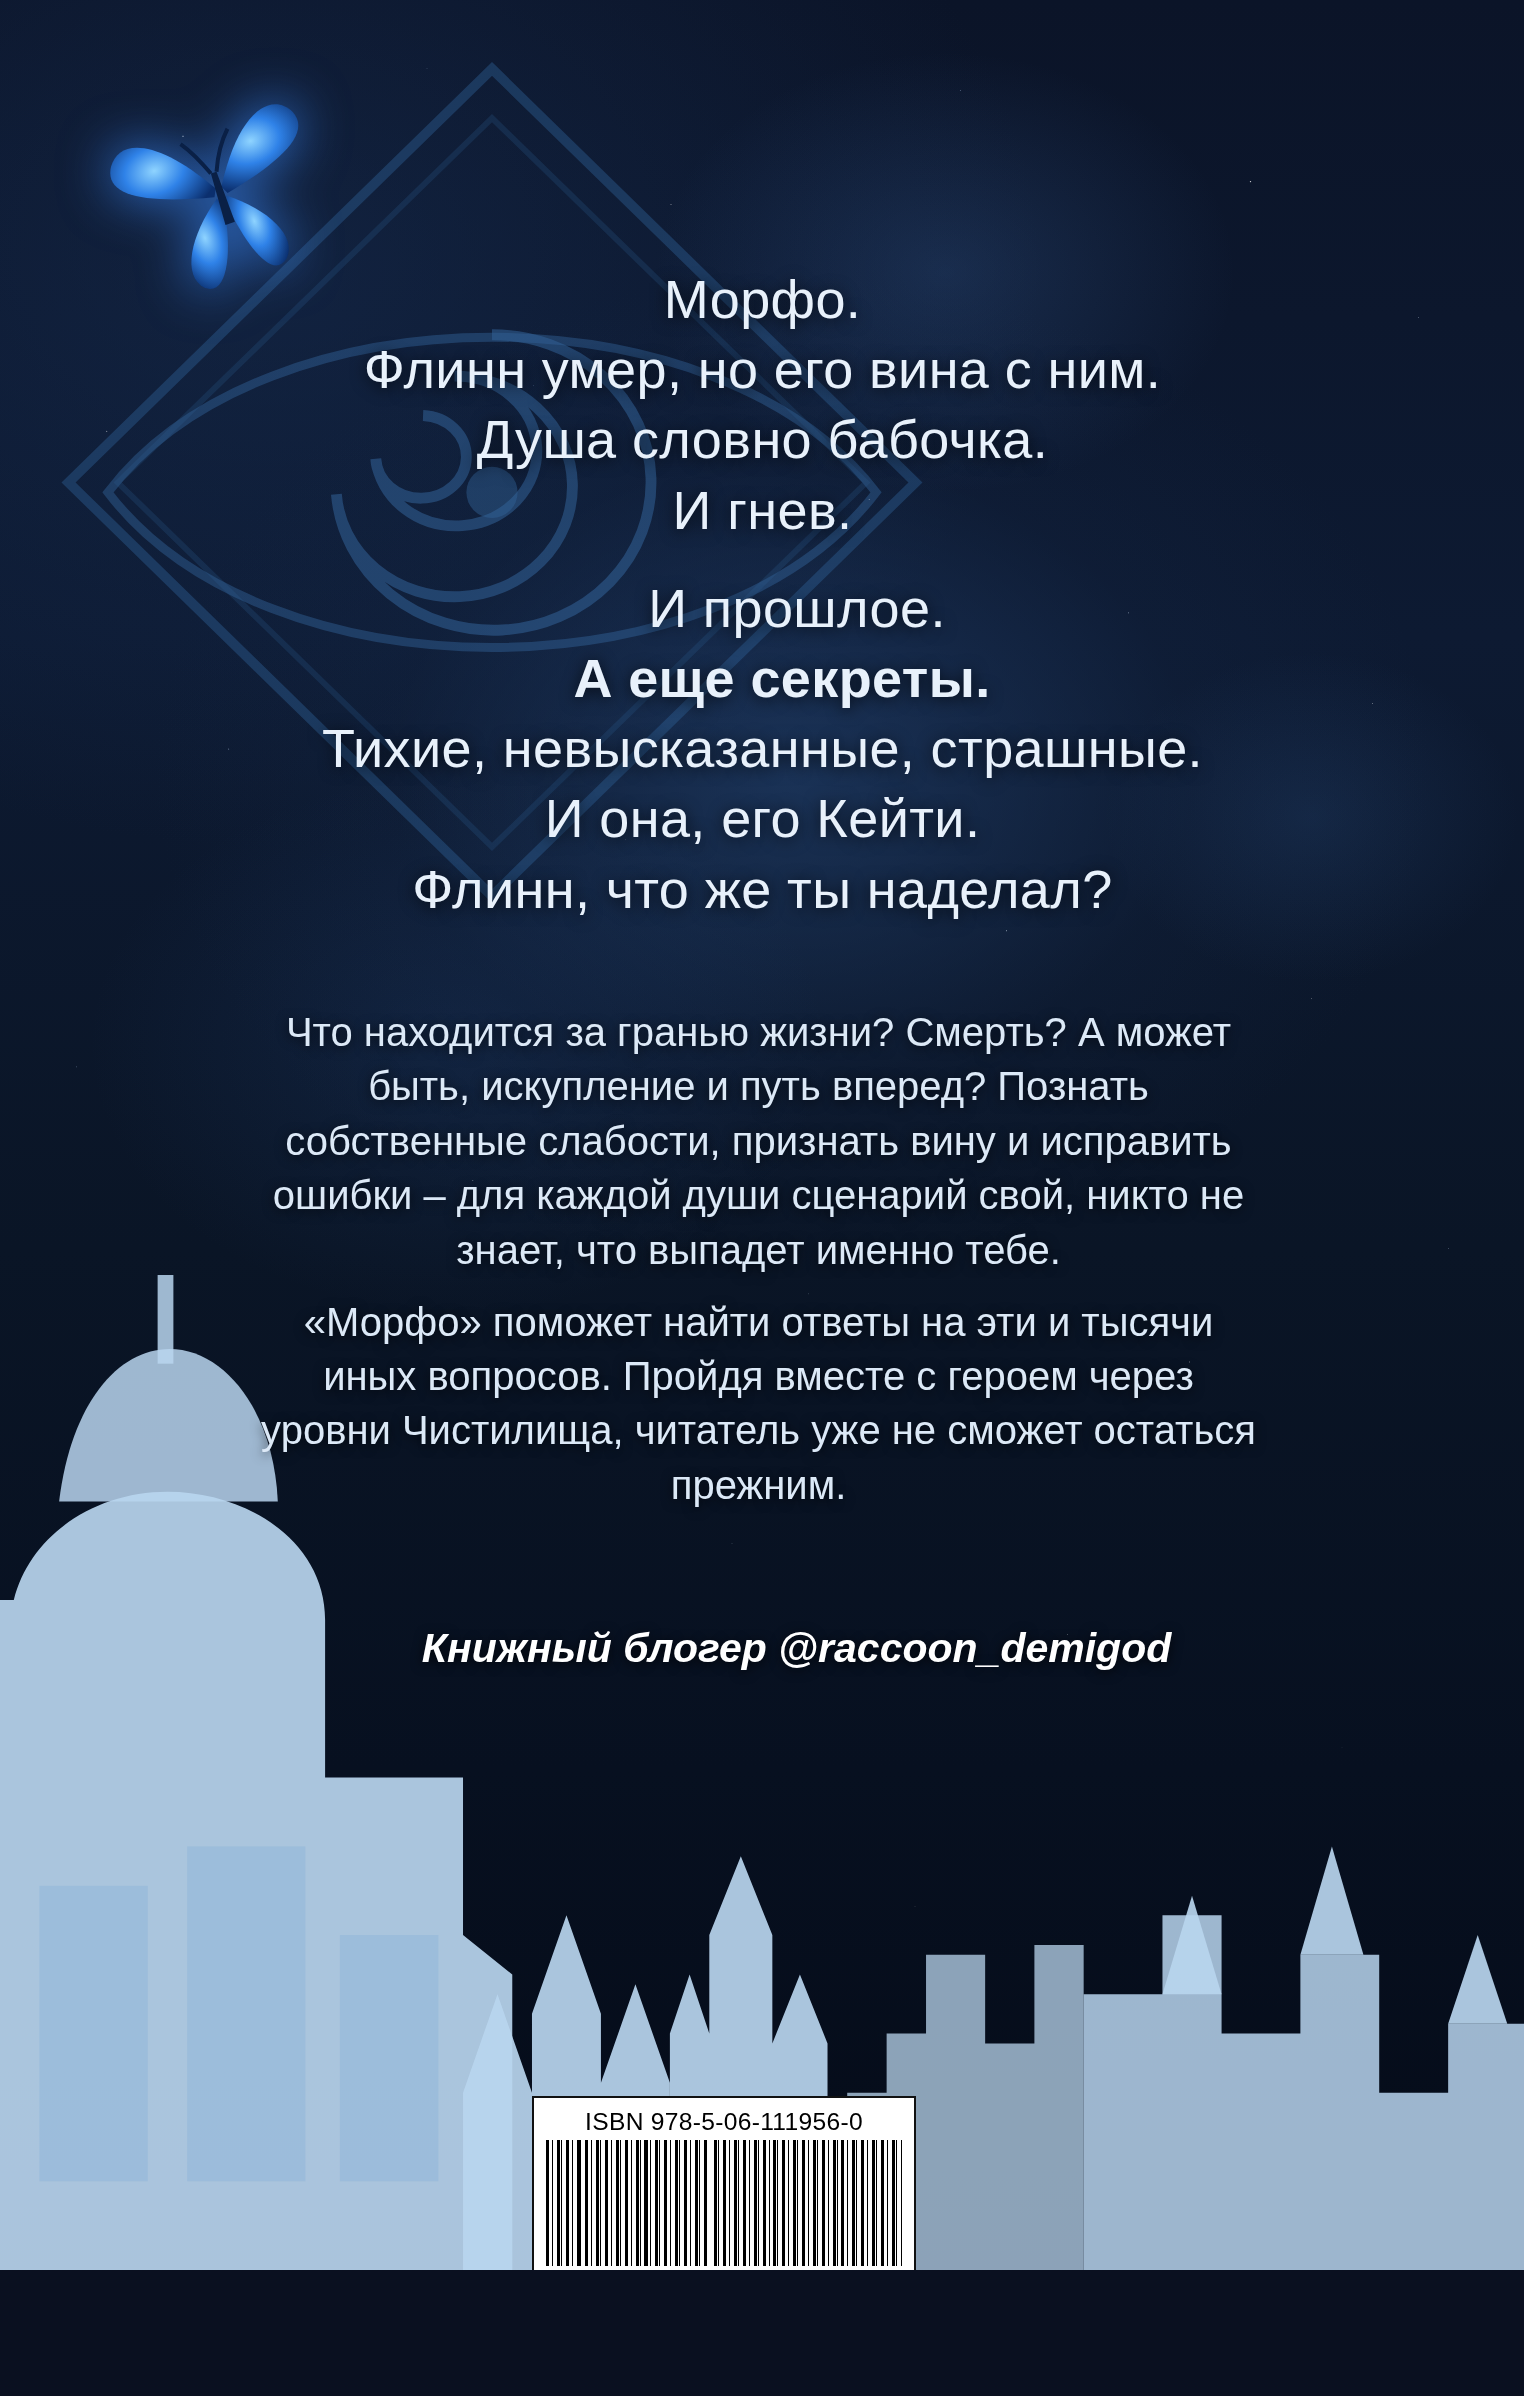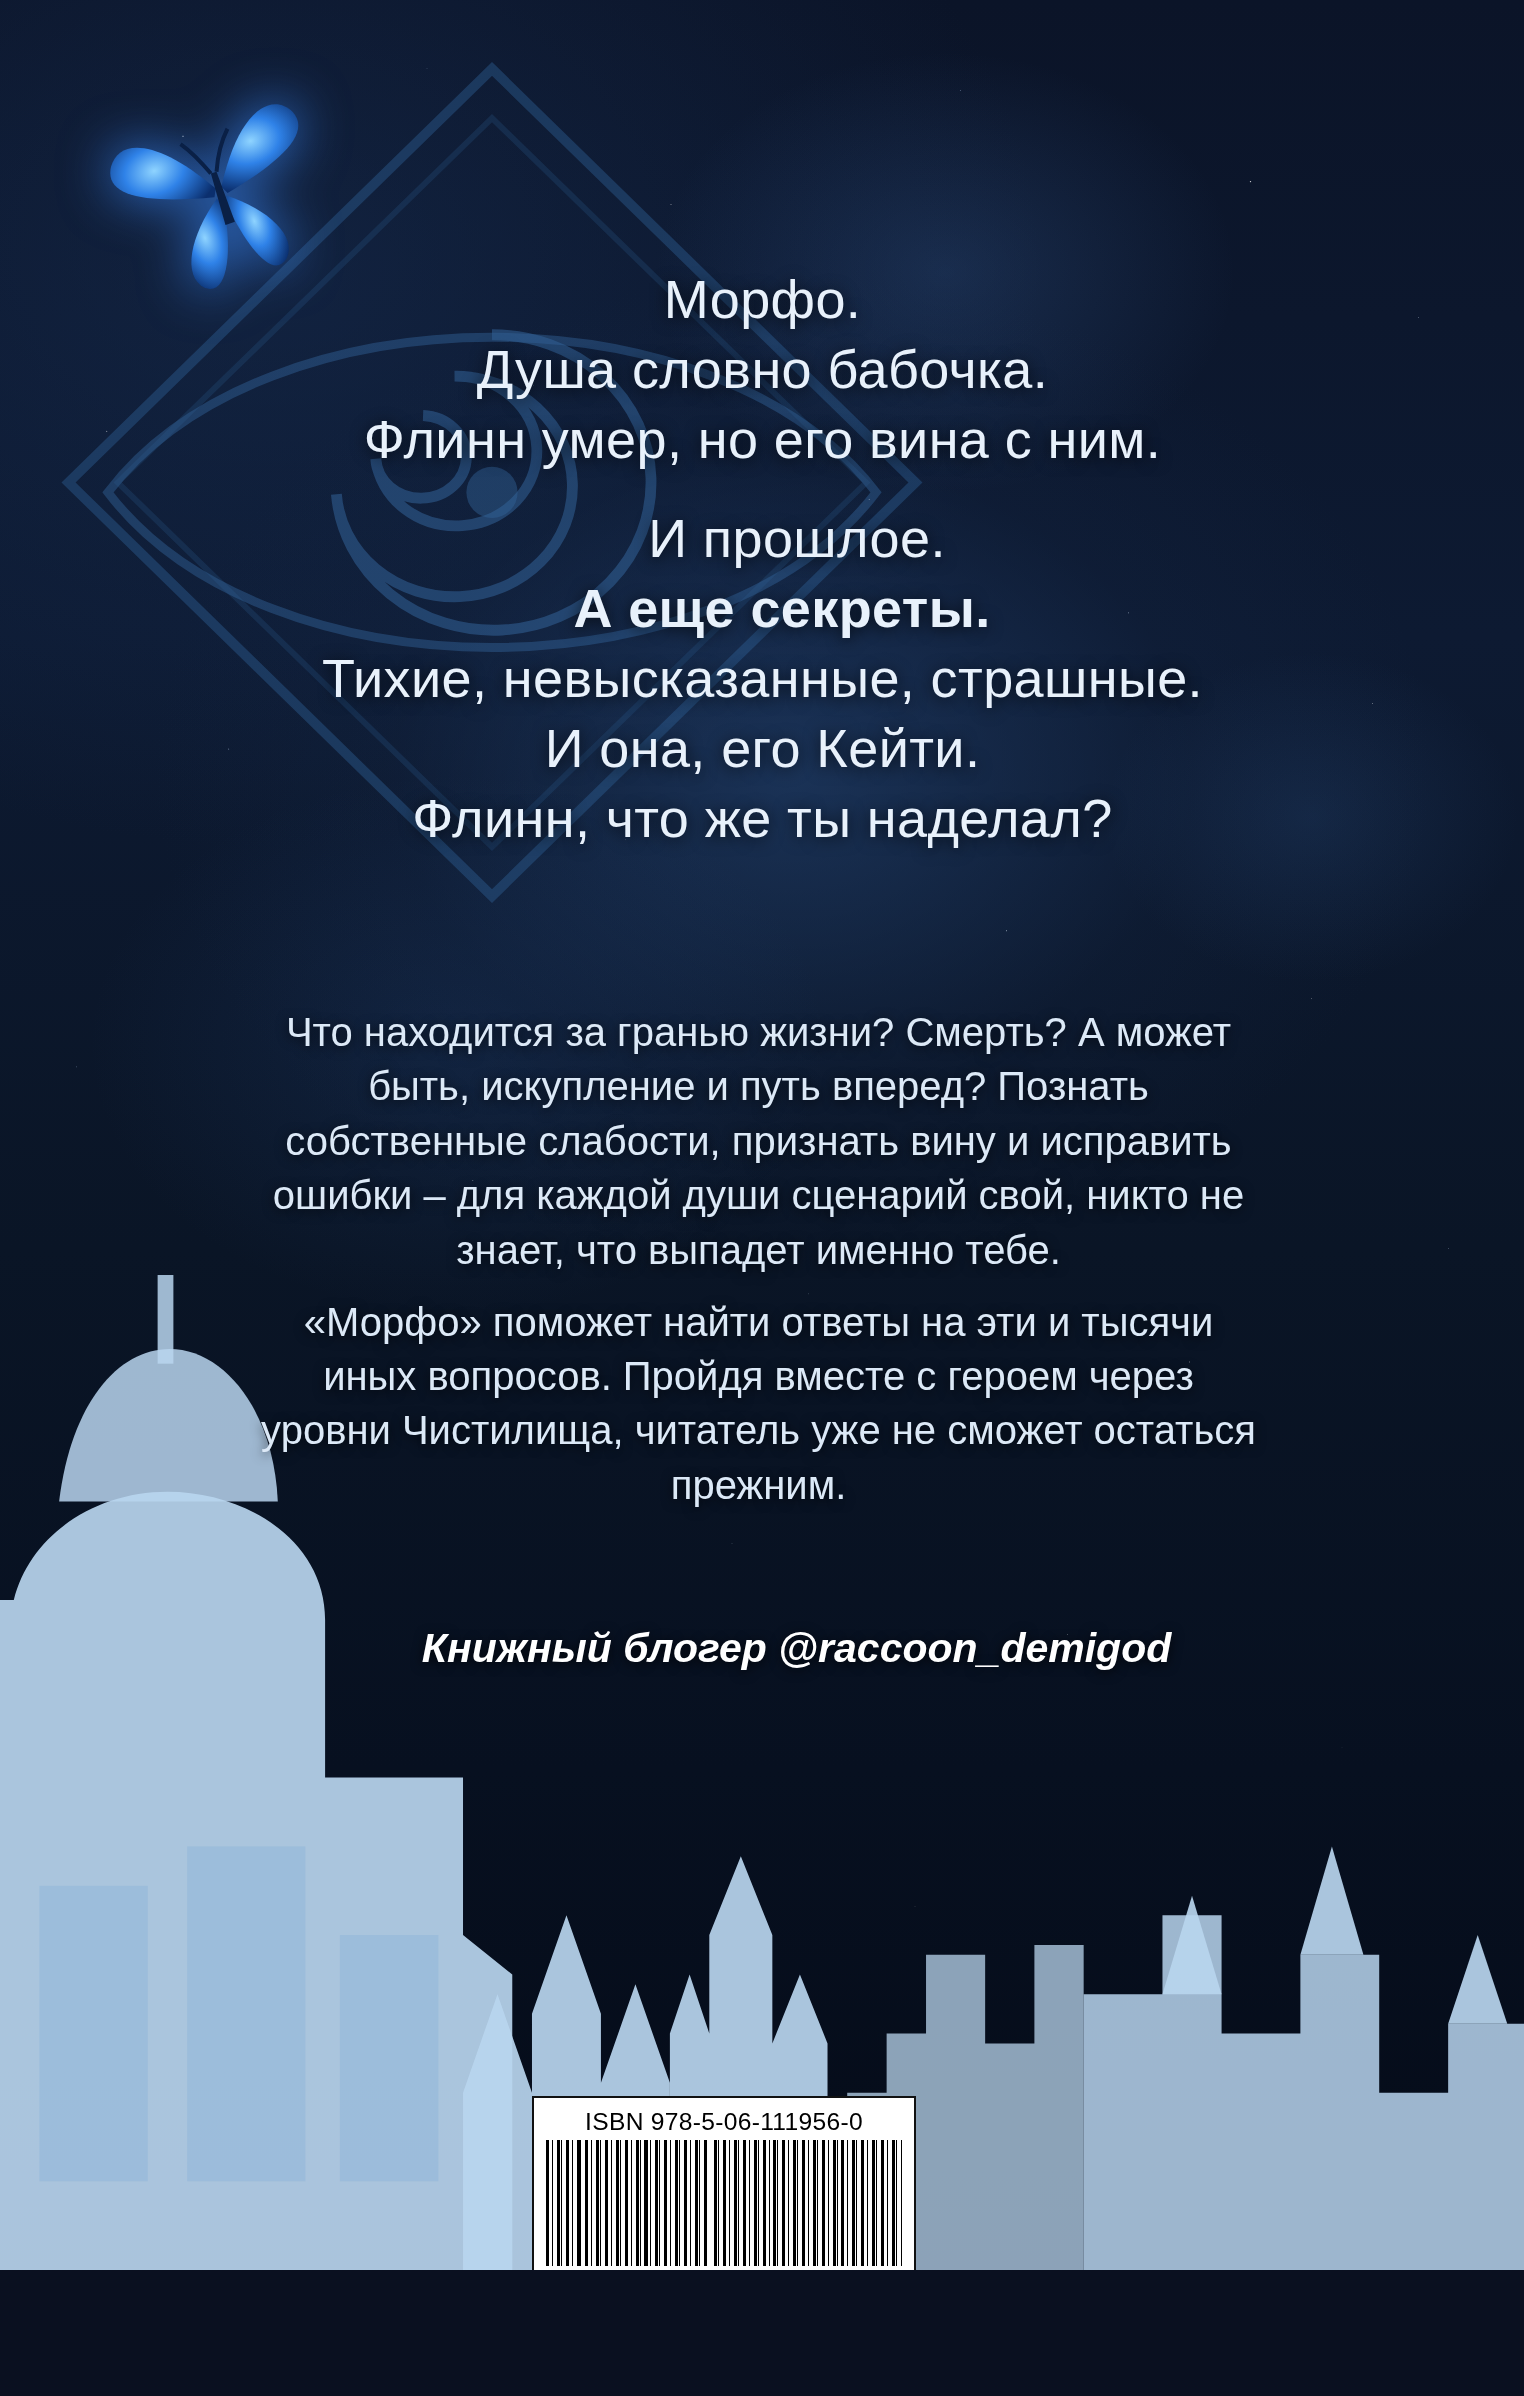--- a/index.html
+++ b/index.html
@@ -259,22 +259,23 @@
     </g>
     <g fill="#8fb6d8" fill-opacity="0.55">
       <rect x="40" y="1090" width="110" height="300"></rect>
       <rect x="190" y="1050" width="120" height="340"></rect>
       <rect x="345" y="1140" width="100" height="250"></rect>
     </g>
   </svg>
 
   <div class="blurb">
     <span class="ln">Морфо.</span>
+    <span class="ln">Флинн умер, но его вина с ним.</span>
     <span class="ln">Душа словно бабочка.</span>
-    <span class="ln">Флинн умер, но его вина с ним.</span>
+    <span class="ln">И гнев.</span>
     <span class="ln indent-a">И прошлое.</span>
     <span class="ln indent-b">А еще секреты.</span>
     <span class="ln">Тихие, невысказанные, страшные.</span>
     <span class="ln">И она, его Кейти.</span>
     <span class="ln">Флинн, что же ты наделал?</span>
   </div>
 
   <div class="review">
     <p>Что находится за гранью жизни? Смерть? А может быть, искупление и путь вперед? Познать собственные слабости, признать вину и исправить ошибки – для каждой души сценарий свой, никто не знает, что выпадет именно тебе.</p>
     <p class="p2">«Морфо» поможет найти ответы на эти и тысячи иных вопросов. Пройдя вместе с героем через уровни Чистилища, читатель уже не сможет остаться прежним.</p>

